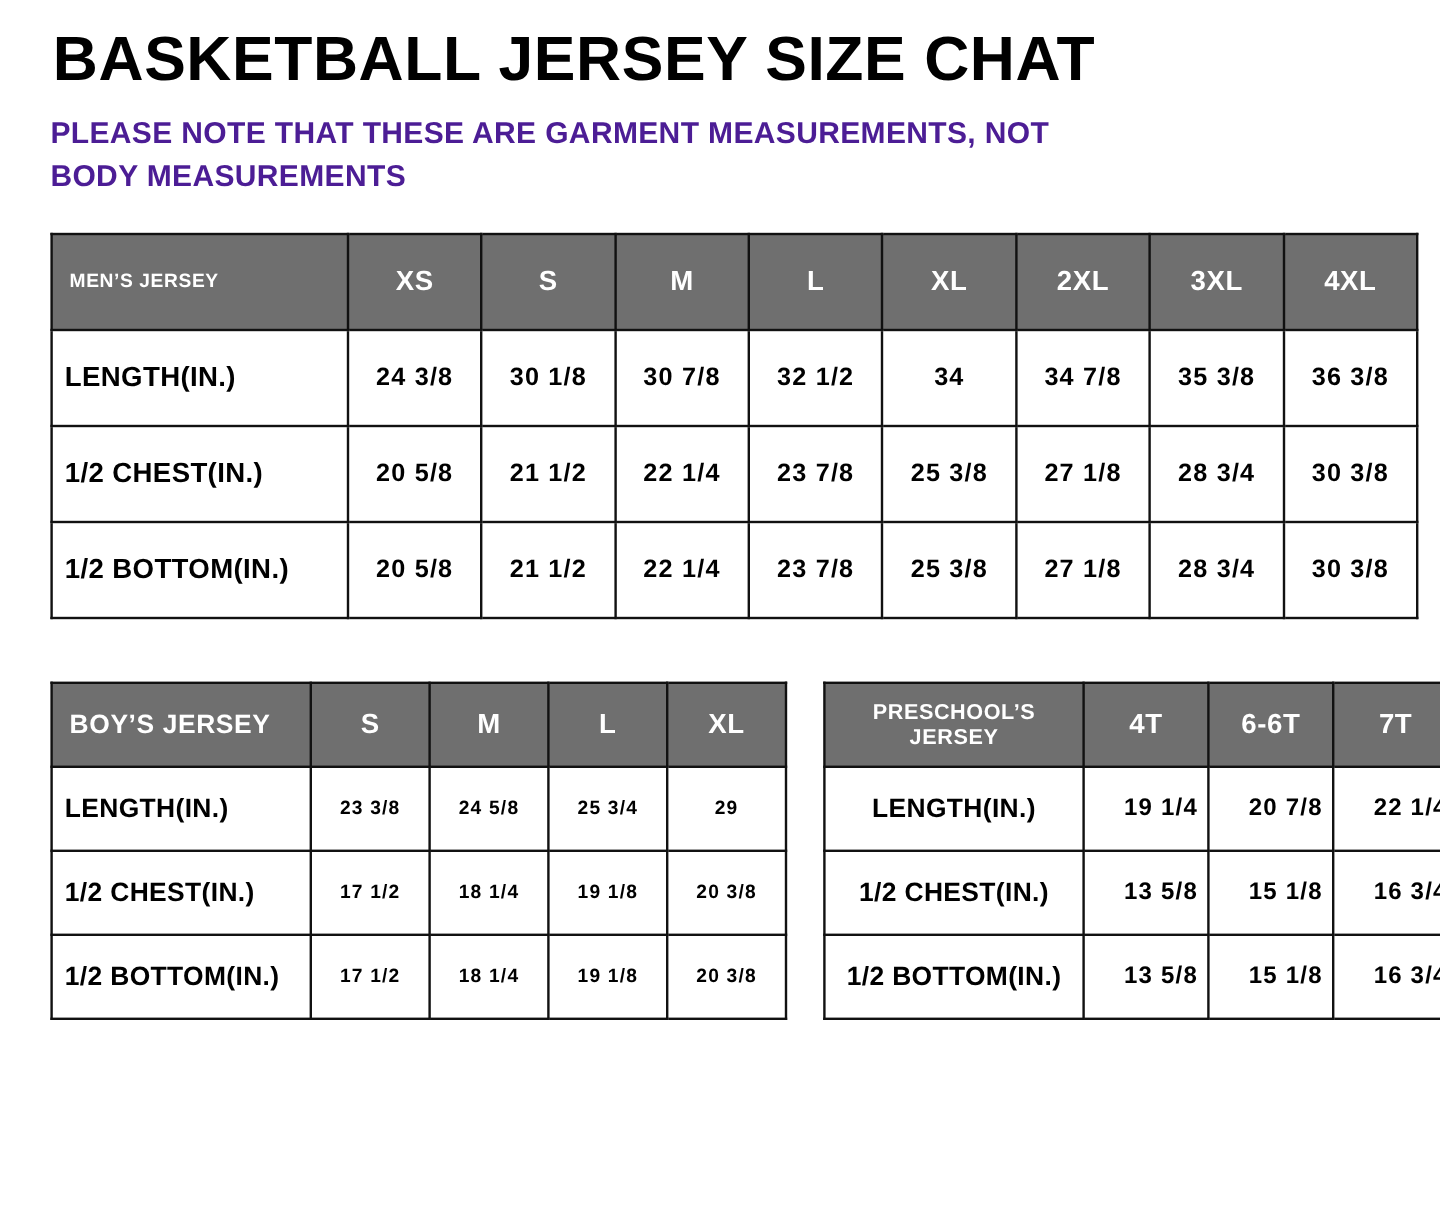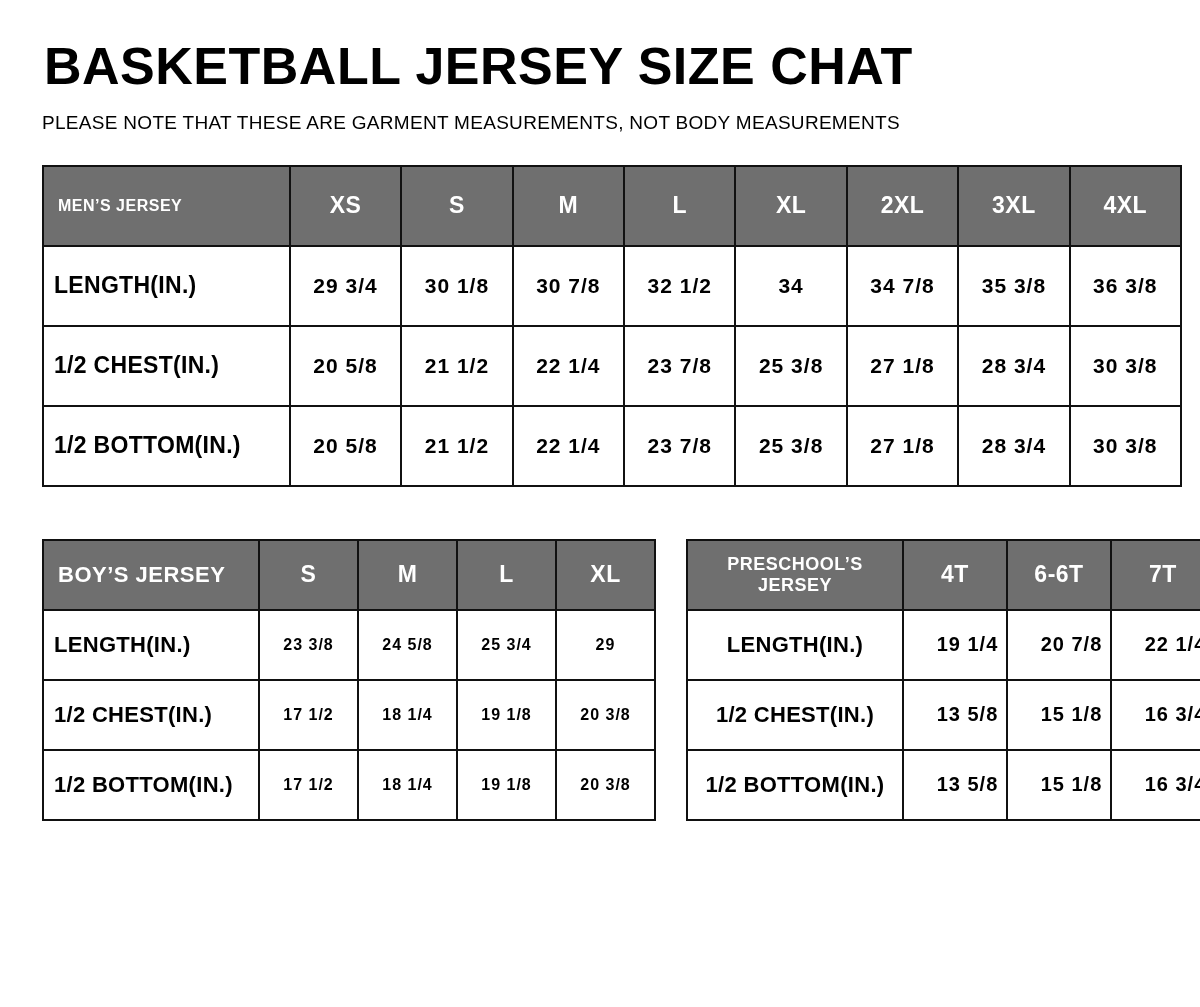--- a/index.html
+++ b/index.html
@@ -20,28 +20,28 @@
     width: 1200px;
     height: 1007px;
     box-sizing: border-box;
     padding: 0 24px;
   }
   .title {
     font-size: 52px;
     font-weight: bold;
     letter-spacing: 0.5px;
     color: #000000;
-    margin: 38px 0 0 20px;
+    margin: 22px 0 0 20px;
     line-height: 1.1;
     white-space: nowrap;
   }
   .note-top {
-    color: #000000;
-    font-size: 19px;
-    font-weight: normal;
+    color: #4c1d95;
+    font-size: 25px;
+    font-weight: bold;
     letter-spacing: 0.3px;
     margin: 14px 0 0 18px;
     line-height: 1.45;
     max-width: 860px;
   }
 
   table.size-table {
     border-collapse: collapse;
     table-layout: fixed;
   }
@@ -159,21 +159,21 @@
         <th>L</th>
         <th>XL</th>
         <th>2XL</th>
         <th>3XL</th>
         <th>4XL</th>
       </tr>
     </thead>
     <tbody>
       <tr>
         <td class="rowlabel">LENGTH(IN.)</td>
-        <td class="val">29  3/4</td>
+        <td class="val">24  3/8</td>
         <td class="val">30  1/8</td>
         <td class="val">30  7/8</td>
         <td class="val">32  1/2</td>
         <td class="val">34</td>
         <td class="val">34  7/8</td>
         <td class="val">35  3/8</td>
         <td class="val">36  3/8</td>
       </tr>
       <tr>
         <td class="rowlabel">1/2  CHEST(IN.)</td>

